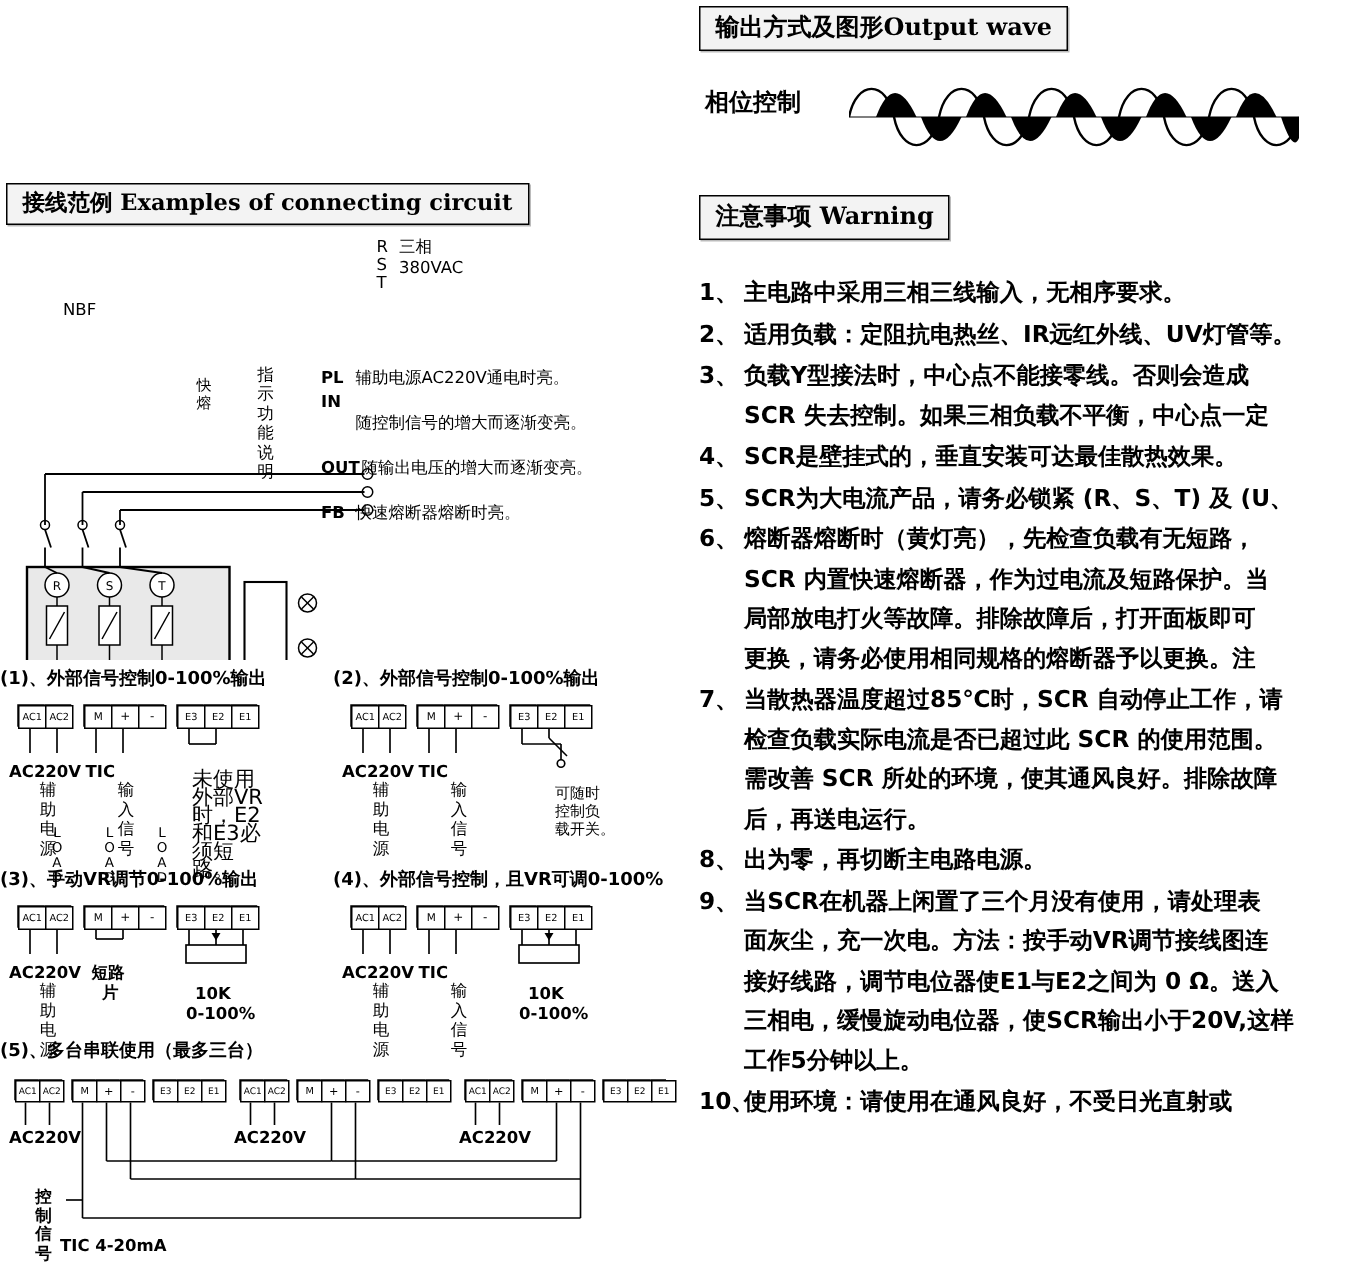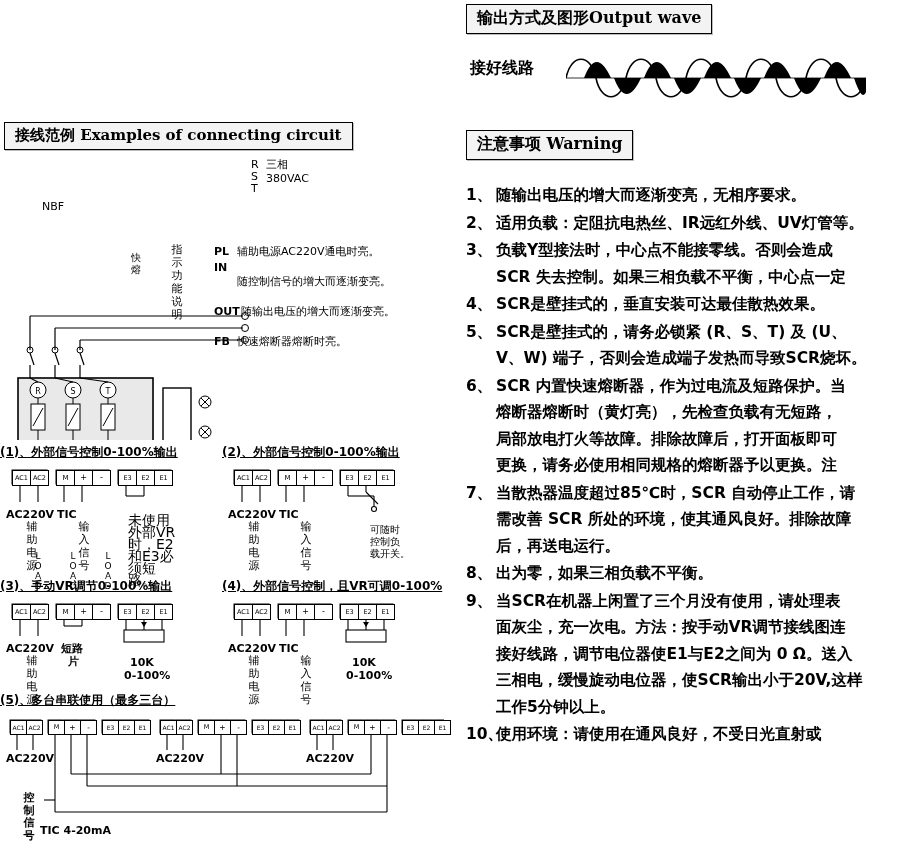--- a/index.html
+++ b/index.html
@@ -45,31 +45,31 @@
   
   .term{
     border:1px solid #000;background:#fff;
     font-size:7px;line-height:9px;text-align:center;
     width:16px;height:12px;display:inline-block;
     font-family:"DejaVu Sans",sans-serif;
   }
   .lbl{font-size:11px;line-height:13px;}
   .lbl-b{font-size:11px;line-height:13px;font-weight:bold;}
   .tiny{font-size:10px;line-height:12px;}
-  .cap{font-size:12px;font-weight:bold;text-decoration:underline;}
+  .cap{font-size:12px;font-weight:bold;}
   svg{display:block;}
 </style>
 </head>
 <body>
 
 <div class="abs" style="left:466px;top:4px;">
   <span class="sec-title">输出方式及图形Output wave</span>
 </div>
 
-<div class="wave-label">接好线路</div>
+<div class="wave-label">相位控制</div>
 
 <div class="abs" style="left:566px;top:48px;">
   <svg width="300" height="60" viewBox="0 0 300 60">
     <defs>
       <clipPath id="upperHalf">
           <rect x="0" y="0" width="300" height="30"></rect>
         </clipPath>
       <clipPath id="lowerHalf">
           <rect x="0" y="30" width="300" height="30"></rect>
         </clipPath>
@@ -101,21 +101,21 @@
 </div>
 
 <div class="abs" style="left:466px;top:130px;">
   <span class="sec-title">注意事项  Warning</span>
 </div>
 
 <div class="warn-list">
   <div class="warn-item">
       <div class="warn-num">1、</div>
       <div class="warn-body">
-        <span class="ind">随输出电压的增大而逐渐变亮，无相序要求。</span>
+        <span class="ind">主电路中采用三相三线输入，无相序要求。</span>
       </div>
     </div>
   <div class="warn-item">
       <div class="warn-num">2、</div>
       <div class="warn-body">
         <span class="ind">适用负载：定阻抗电热丝、IR远红外线、UV灯管等。</span>
       </div>
     </div>
   <div class="warn-item">
       <div class="warn-num">3、</div>
@@ -126,45 +126,45 @@
     </div>
   <div class="warn-item">
       <div class="warn-num">4、</div>
       <div class="warn-body">
         <span class="ind">SCR是壁挂式的，垂直安装可达最佳散热效果。</span>
       </div>
     </div>
   <div class="warn-item">
       <div class="warn-num">5、</div>
       <div class="warn-body">
-        <span class="ind">SCR是壁挂式的，请务必锁紧 (R、S、T) 及 (U、</span>
-        <span class="ind">V、W) 端子，否则会造成端子发热而导致SCR烧坏。</span>
+        <span class="ind">SCR为大电流产品，请务必锁紧 (R、S、T) 及 (U、</span>
       </div>
     </div>
   <div class="warn-item">
       <div class="warn-num">6、</div>
       <div class="warn-body">
+        <span class="ind">熔断器熔断时（黄灯亮），先检查负载有无短路，</span>
         <span class="ind">SCR 内置快速熔断器，作为过电流及短路保护。当</span>
-        <span class="ind">熔断器熔断时（黄灯亮），先检查负载有无短路，</span>
         <span class="ind">局部放电打火等故障。排除故障后，打开面板即可</span>
         <span class="ind">更换，请务必使用相同规格的熔断器予以更换。注</span>
       </div>
     </div>
   <div class="warn-item">
       <div class="warn-num">7、</div>
       <div class="warn-body">
         <span class="ind">当散热器温度超过85℃时，SCR 自动停止工作，请</span>
+        <span class="ind">检查负载实际电流是否已超过此 SCR 的使用范围。</span>
         <span class="ind">需改善 SCR 所处的环境，使其通风良好。排除故障</span>
         <span class="ind">后，再送电运行。</span>
       </div>
     </div>
   <div class="warn-item">
       <div class="warn-num">8、</div>
       <div class="warn-body">
-        <span class="ind">出为零，如果三相负载不平衡。</span>
+        <span class="ind">出为零，再切断主电路电源。</span>
       </div>
     </div>
   <div class="warn-item">
       <div class="warn-num">9、</div>
       <div class="warn-body">
         <span class="ind">当SCR在机器上闲置了三个月没有使用，请处理表</span>
         <span class="ind">面灰尘，充一次电。方法：按手动VR调节接线图连</span>
         <span class="ind">接好线路，调节电位器使E1与E2之间为 0 Ω。送入</span>
         <span class="ind">三相电，缓慢旋动电位器，使SCR输出小于20V,这样</span>
         <span class="ind">工作5分钟以上。</span>

